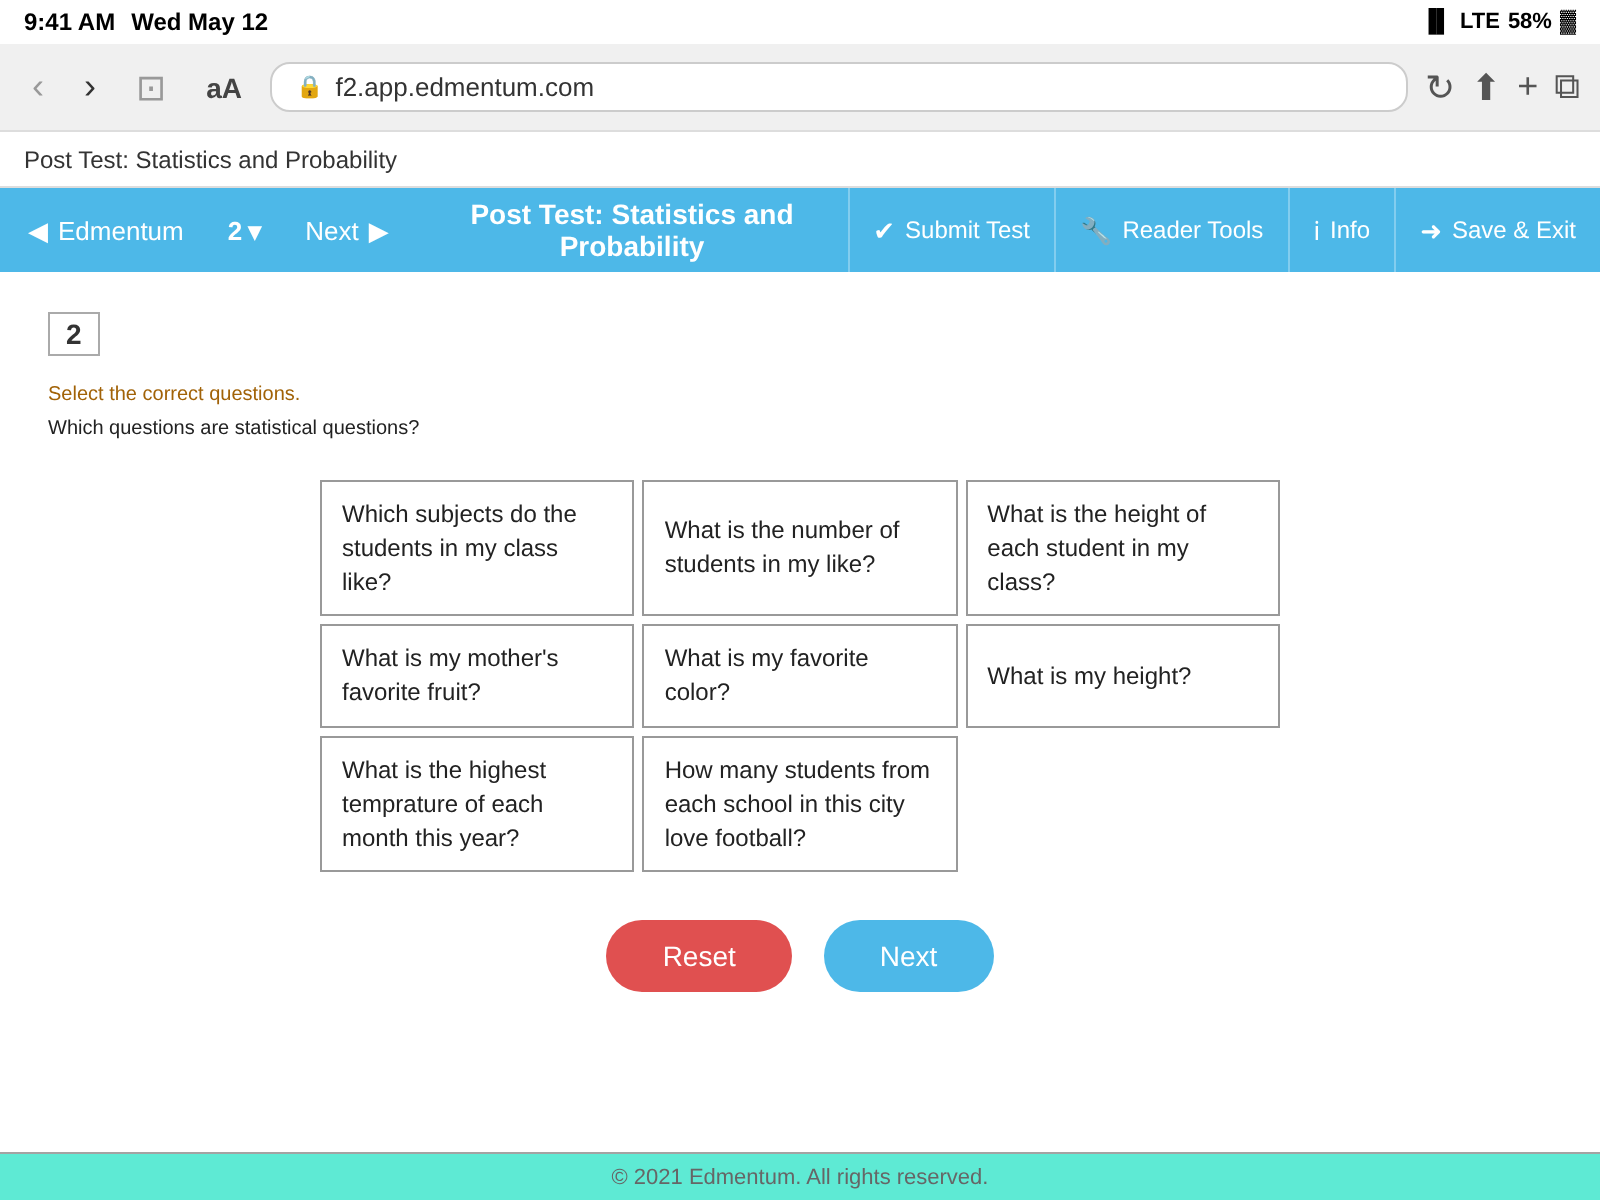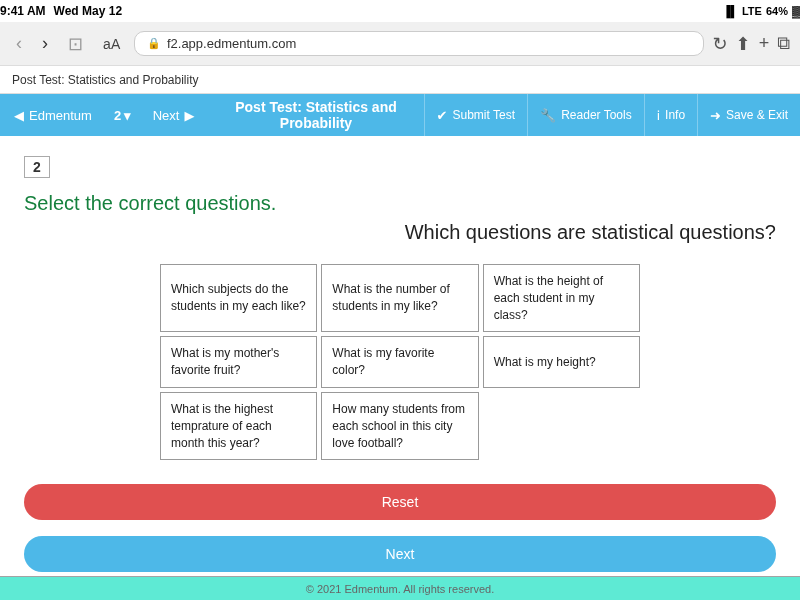--- a/index.html
+++ b/index.html
@@ -4,21 +4,21 @@
   <style>
     * { box-sizing: border-box; margin: 0; padding: 0; }
     body { font-family: -apple-system, BlinkMacSystemFont, 'Segoe UI', Arial, sans-serif; background: #f0f0f0; width: 800px; height: 600px; overflow: hidden; }
 
     
     .status-bar {
       background: white;
       display: flex;
       justify-content: space-between;
       align-items: center;
-      padding: 4px 0;
+      padding: 4px 12px;
       font-size: 12px;
       font-weight: 600;
       height: 22px;
     }
     .status-bar-left { display: flex; gap: 8px; align-items: center; }
     .status-bar-right { display: flex; gap: 4px; align-items: center; font-size: 11px; }
 
     
     .browser-bar {
       background: #f0f0f0;
@@ -35,21 +35,21 @@
       font-size: 18px;
       color: #999;
       cursor: pointer;
       padding: 2px 6px;
     }
     .browser-nav-btn.active { color: #333; }
     .reader-btn {
       background: none;
       border: none;
       font-size: 14px;
-      font-weight: normal;
+      font-weight: bold;
       color: #444;
       padding: 2px 6px;
     }
     .url-bar {
       flex: 1;
       background: white;
       border: 1px solid #ccc;
       border-radius: 10px;
       padding: 4px 12px;
       font-size: 13px;
@@ -153,29 +153,28 @@
     .question-number {
       font-size: 14px;
       font-weight: 600;
       color: #333;
       border: 1px solid #aaa;
       display: inline-block;
       padding: 2px 8px;
       margin-bottom: 14px;
     }
     .question-text {
-      font-size: 20px;
-      color: #15803d;
+      font-size: 10px;
+      color: #a16207;
       margin-bottom: 6px;
     }
     .question-subtext {
-      font-size: 20px;
+      font-size: 10px;
       color: #222;
       margin-bottom: 20px;
-      text-align: right;
     }
 
     
     .answer-grid {
       display: grid;
       grid-template-columns: repeat(3, 1fr);
       gap: 4px;
       max-width: 480px;
       margin: 0 auto;
     }
@@ -191,21 +190,20 @@
       align-items: center;
       line-height: 1.4;
     }
 
     
     .buttons-row {
       display: flex;
       justify-content: center;
       gap: 16px;
       margin-top: 24px;
-      flex-direction: column;
     }
     .btn-reset {
       background: #e05050;
       color: white;
       border: none;
       border-radius: 20px;
       padding: 10px 28px;
       font-size: 14px;
       font-weight: 500;
       cursor: pointer;
@@ -235,21 +233,21 @@
 <body>
 
 <div class="status-bar">
   <div class="status-bar-left">
     <span>9:41 AM</span>
     <span>Wed May 12</span>
   </div>
   <div class="status-bar-right">
     <span>▐▌</span>
     <span>LTE</span>
-    <span>64%</span>
+    <span>58%</span>
     <span>▓</span>
   </div>
 </div>
 
 <div class="browser-bar">
   <button class="browser-nav-btn">‹</button>
   <button class="browser-nav-btn active">›</button>
   <button class="browser-nav-btn">⊡</button>
   <button class="reader-btn">aA</button>
   <div class="url-bar">
@@ -301,21 +299,21 @@
     </button>
   </div>
 </div>
 
 <div class="content-area">
   <div class="question-number">2</div>
   <div class="question-text">Select the correct questions.</div>
   <div class="question-subtext">Which questions are statistical questions?</div>
 
   <div class="answer-grid">
-    <div class="answer-cell">Which subjects do the students in my each like?</div>
+    <div class="answer-cell">Which subjects do the students in my class like?</div>
     <div class="answer-cell">What is the number of students in my like?</div>
     <div class="answer-cell">What is the height of each student in my class?</div>
     <div class="answer-cell">What is my mother's favorite fruit?</div>
     <div class="answer-cell">What is my favorite color?</div>
     <div class="answer-cell">What is my height?</div>
     <div class="answer-cell">What is the highest temprature of each month this year?</div>
     <div class="answer-cell">How many students from each school in this city love football?</div>
   </div>
 
   <div class="buttons-row">

